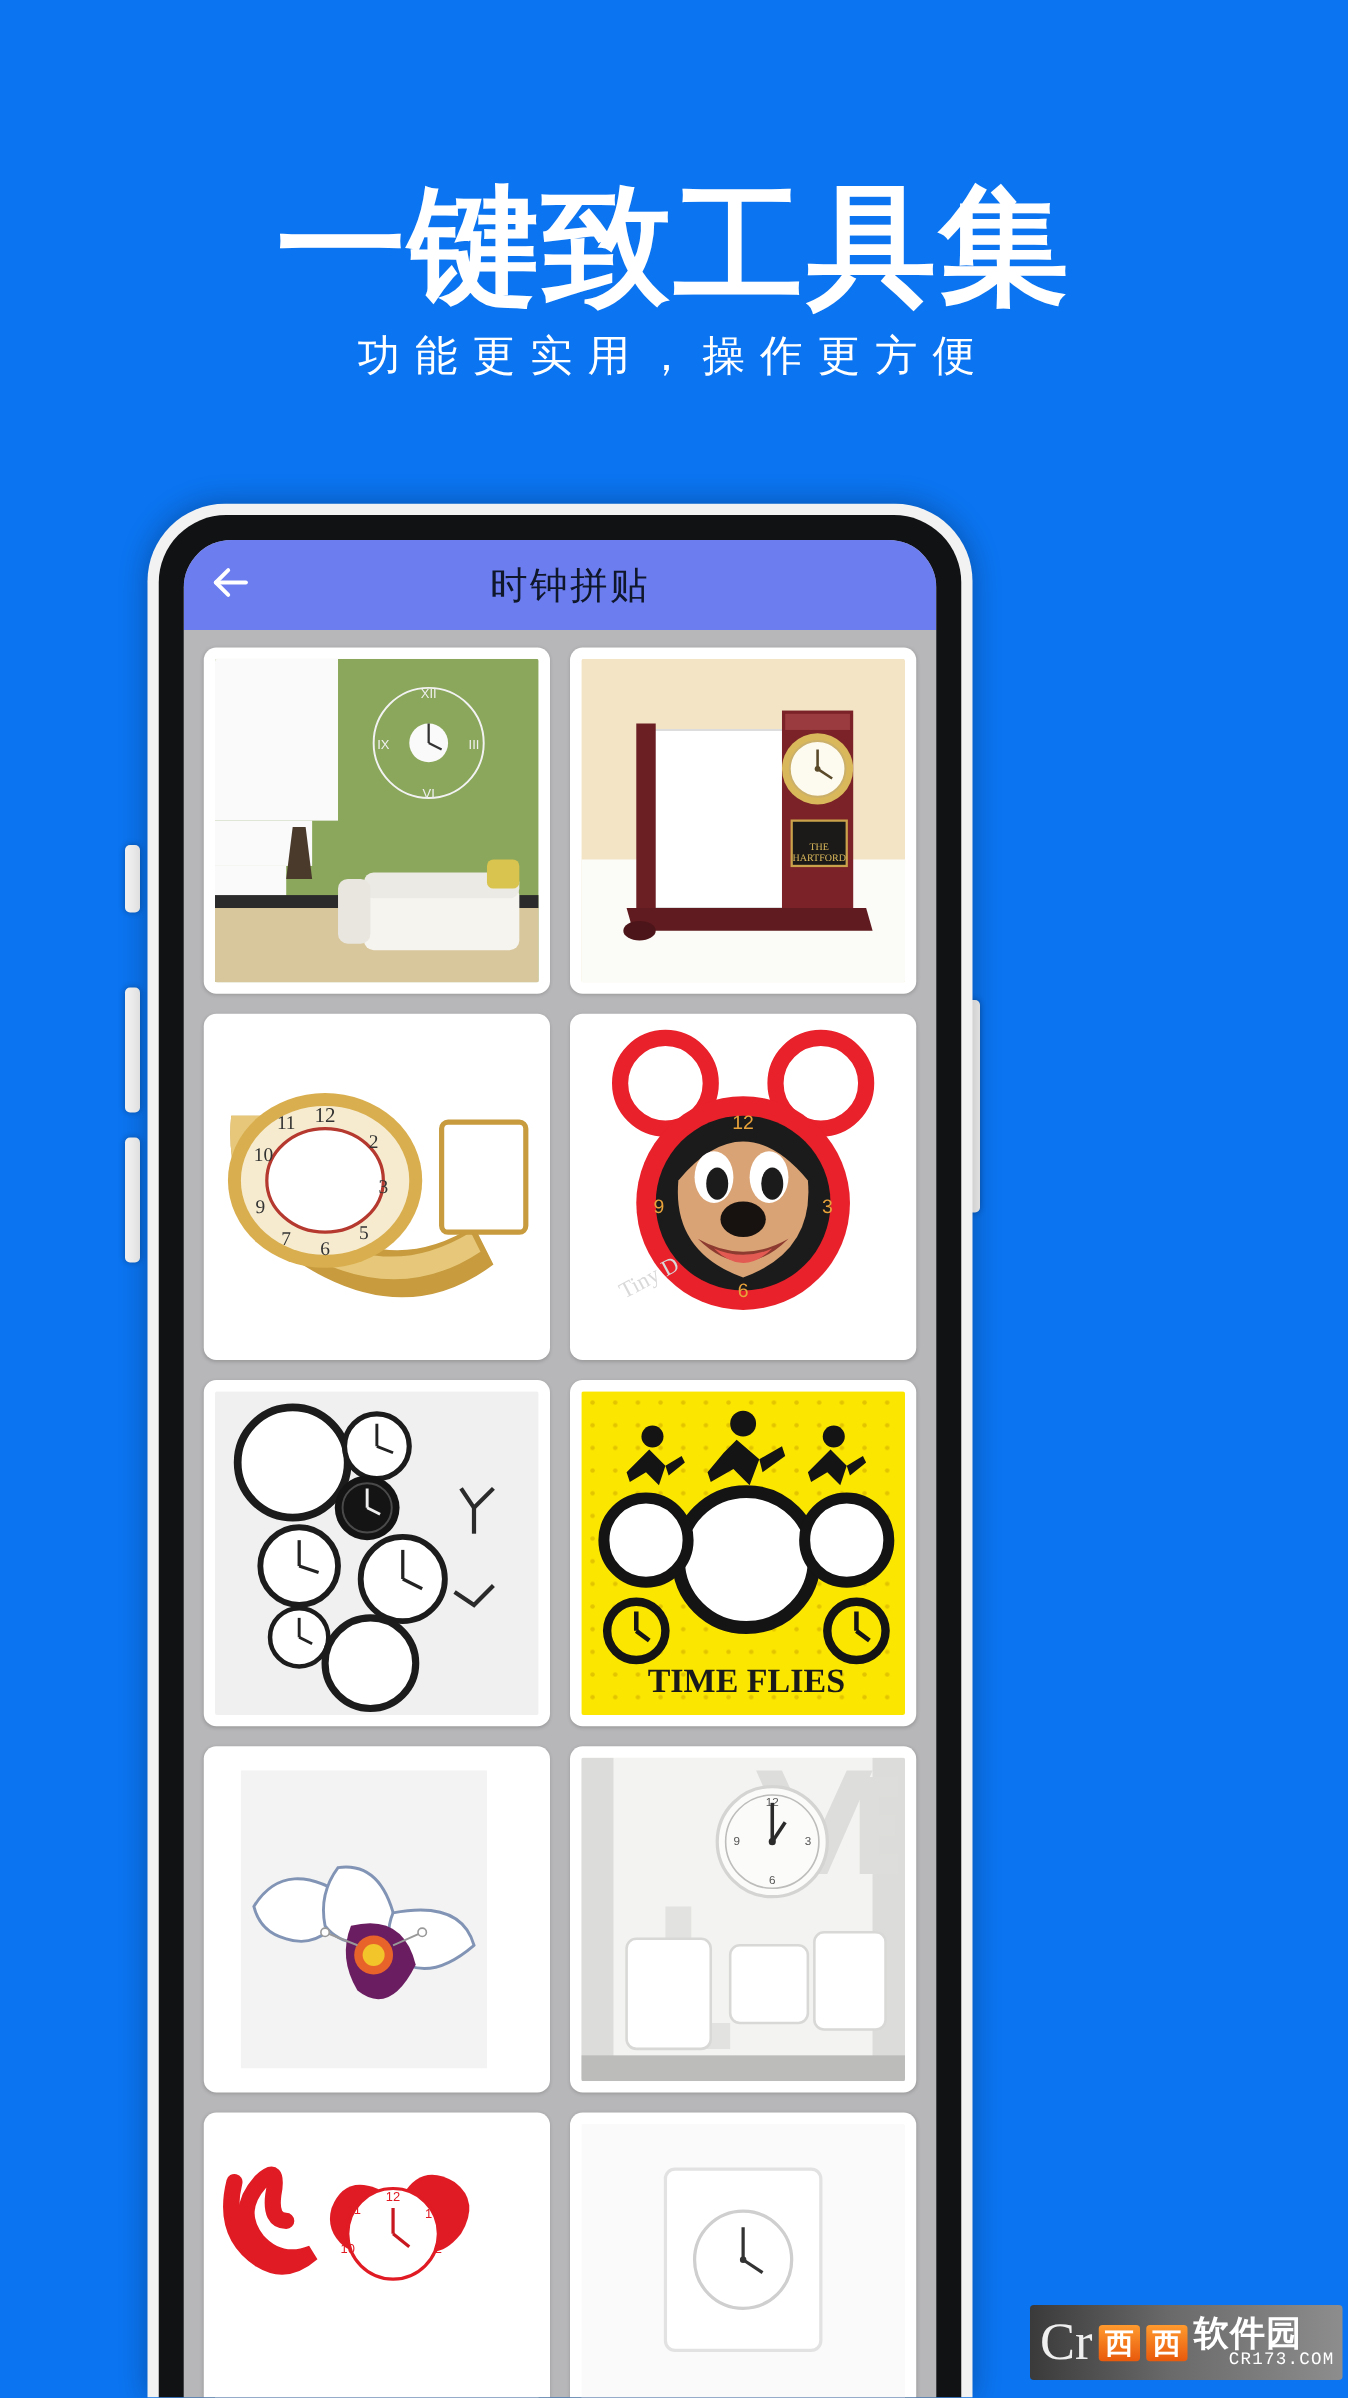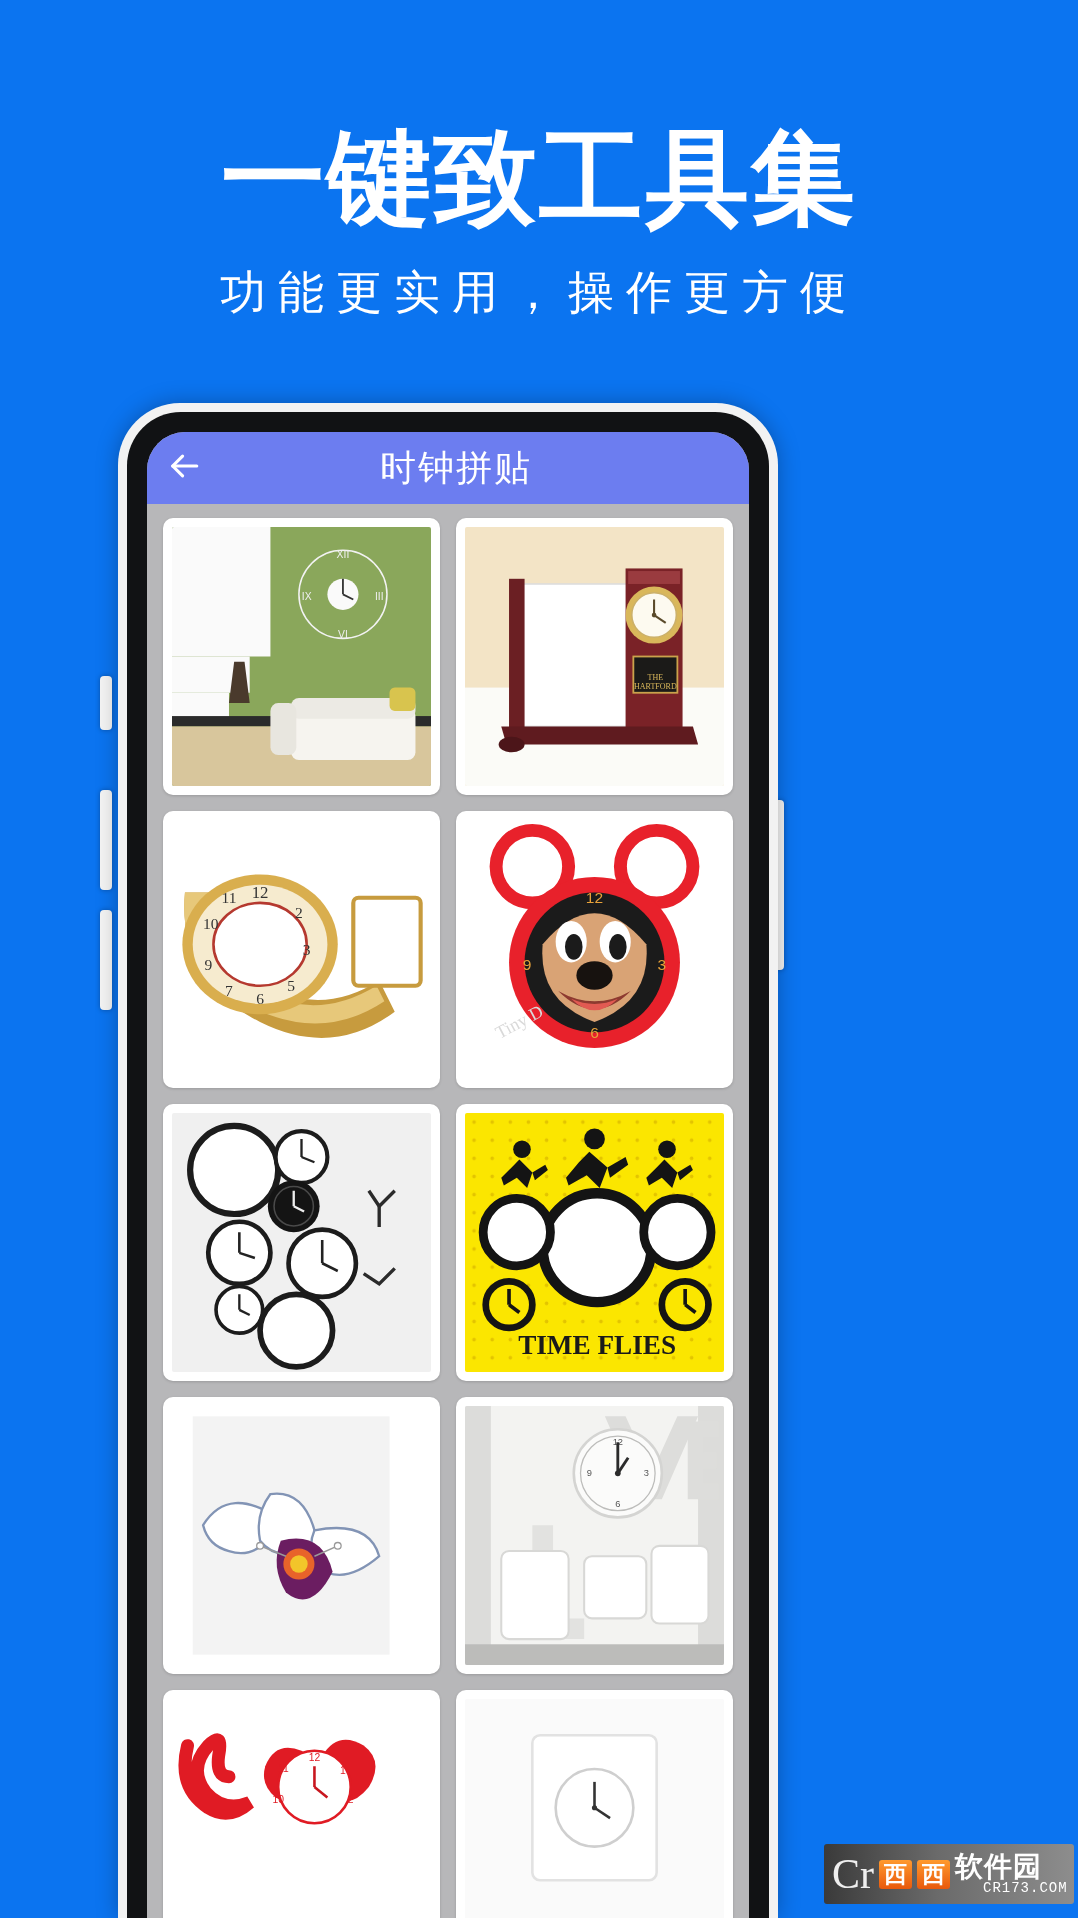--- a/index.html
+++ b/index.html
@@ -6,29 +6,29 @@
   html,body { width:1078px; height:1918px; overflow:hidden; }
   body {
     background:#0b74f0;
     font-family:"Liberation Sans","DejaVu Sans",sans-serif;
     position:relative;
   }
 
   
   .promo { position:absolute; top:0; left:0; width:1078px; height:405px; }
   .promo-title {
-    position:absolute; top:124px; left:0; width:1078px;
+    position:absolute; top:144px; left:0; width:1078px;
     text-align:center; color:#ffffff;
     font-size:104px; font-weight:bold; line-height:1.05;
     letter-spacing:2px;
   }
   .promo-sub {
     position:absolute; top:262px; left:0; width:1078px;
     text-align:center; color:#ffffff;
-    font-size:46px; font-weight:400; letter-spacing:12px;
+    font-size:34px; font-weight:400; letter-spacing:12px;
   }
 
   
   .phone-outer {
     position:absolute; left:118px; top:403px;
     width:660px; height:1515px;
     background:#f2f2f2;
     border-radius:62px 62px 0 0;
     box-shadow:0 0 22px rgba(0,0,0,.28);
   }
@@ -59,21 +59,21 @@
     display:flex; align-items:center; flex-shrink:0;
   }
   .back-btn {
     width:74px; height:72px; display:flex;
     align-items:center; justify-content:center;
     cursor:pointer;
   }
   .back-btn svg { width:34px; height:34px; }
   .appbar-title {
     position:absolute; left:16px; right:0; text-align:center;
-    color:#ffffff; font-size:36px; font-weight:400; letter-spacing:2px;
+    color:#0f172a; font-size:30px; font-weight:400; letter-spacing:2px;
     pointer-events:none;
   }
 
   
   .grid-wrap {
     position:absolute; top:72px; left:0; right:0; bottom:0;
     background:#b7b7b9; overflow:hidden;
   }
   .grid {
     display:grid; grid-template-columns:1fr 1fr;

